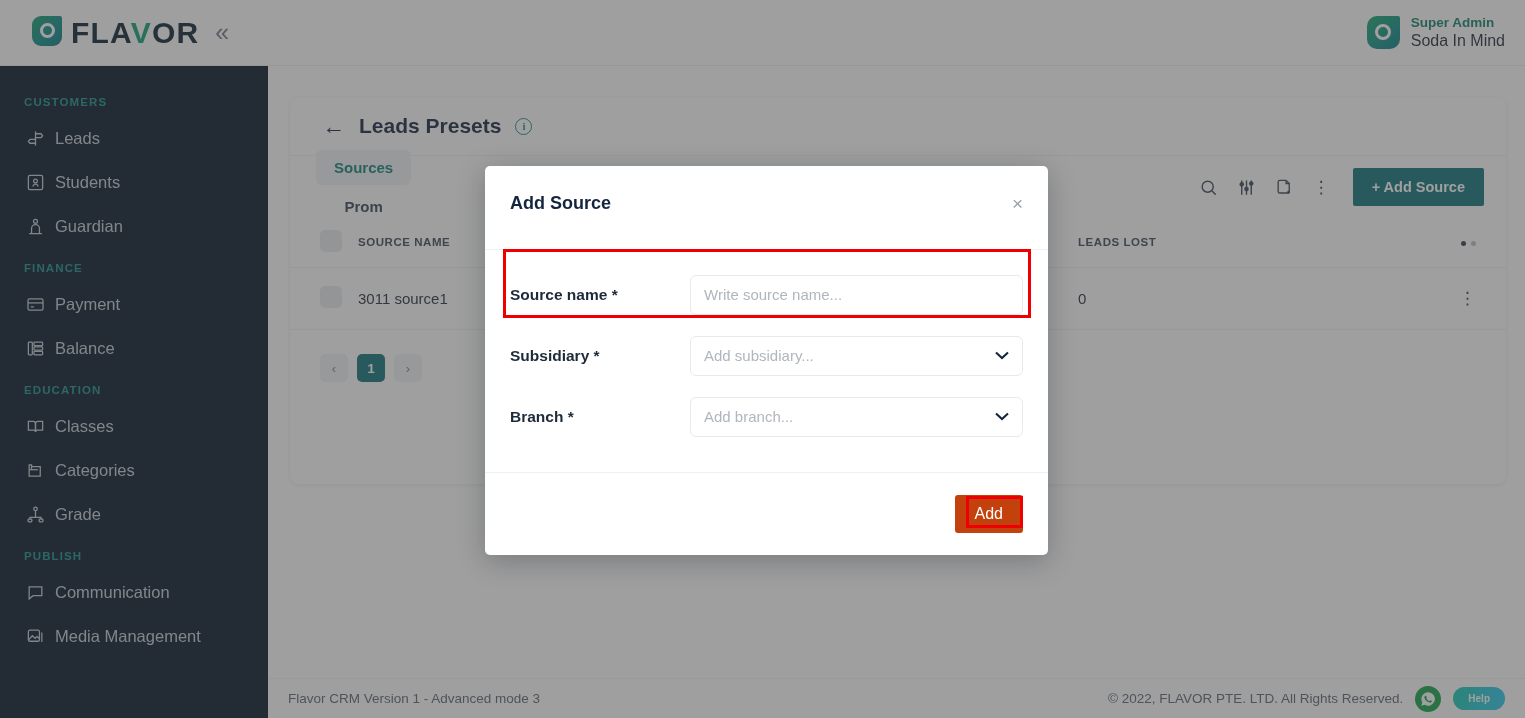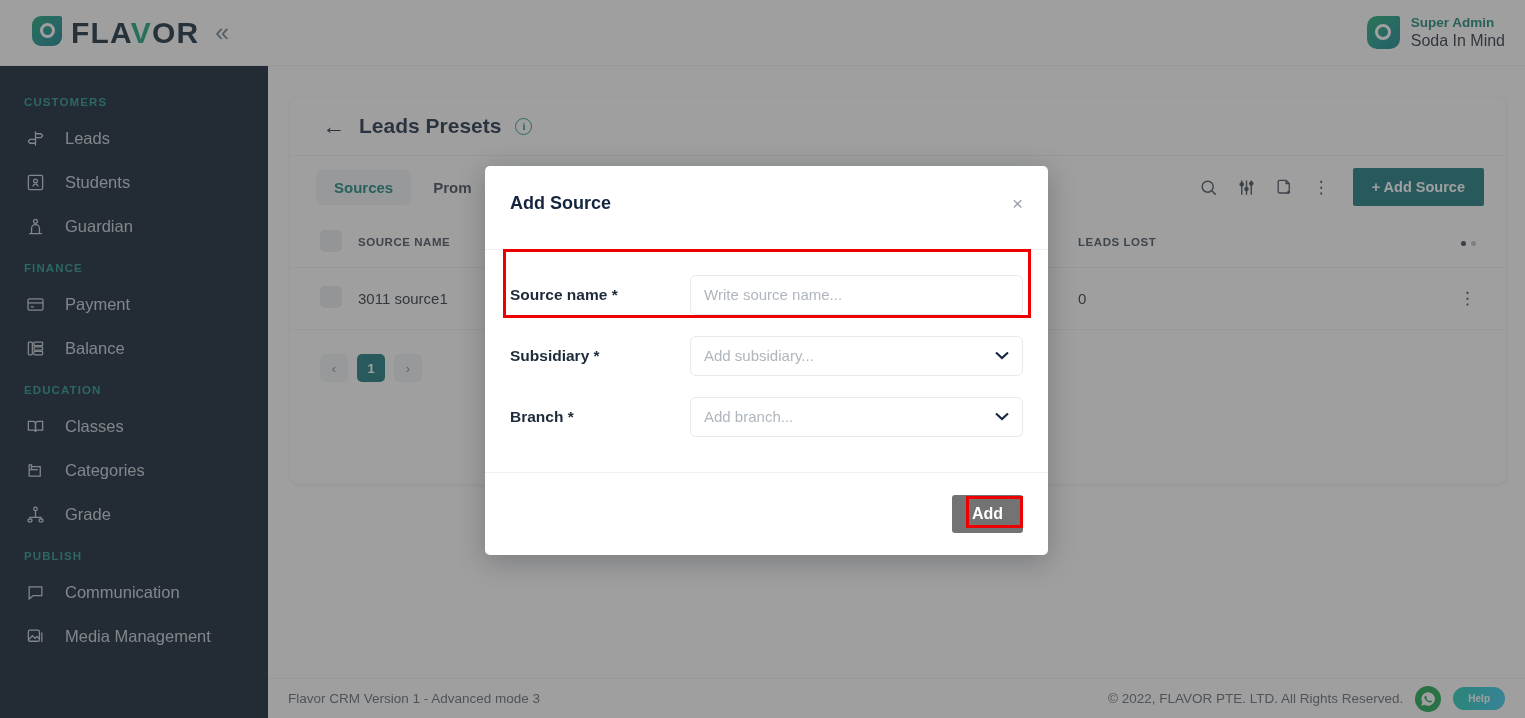--- a/index.html
+++ b/index.html
@@ -64,21 +64,21 @@
     position: absolute; left: 0; top: 66px; width: 268px; height: 670px;
     background: #06182a;
     padding-top: 16px;
     overflow: hidden;
   }
   .nav-group-label {
     color: #1a8f8a; font-size: 11.5px; font-weight: 700;
     letter-spacing: 1.1px; padding: 14px 0 8px 24px;
   }
   .nav-item {
-    display: flex; align-items: center; gap: 19px;
+    display: flex; align-items: center; gap: 9px;
     height: 44px; padding-left: 24px; cursor: pointer;
   }
   .nav-item .ico { width: 22px; height: 22px; display:flex; align-items:center; justify-content:center; color:#c3ccd4; }
   .nav-item .lbl { color: #c3ccd4; font-size: 16.5px; }
 
   
   .content {
     position: absolute; left: 268px; top: 66px;
     width: 1257px; height: 652px;
     background: #ffffff;
@@ -97,21 +97,21 @@
   .back-arrow { font-size: 23px; color: #12233c; cursor: pointer; line-height: 1; }
   .card-title { font-size: 21px; font-weight: 700; color: #15263e; }
   .info-icon {
     width: 17px; height: 17px; border-radius: 50%;
     border: 1.6px solid #1a8f8a; color:#1a8f8a;
     font-size: 11px; font-weight: 700; display: flex;
     align-items: center; justify-content: center; font-family: "Liberation Serif", serif;
   }
 
   .toolbar { height: 62px; display: flex; align-items: center; padding: 0 22px 0 26px; }
-  .tabs { display: flex; align-items: center; gap: 4px; }
+  .tabs { display: flex; align-items: center; gap: 4px; flex-direction: column; }
   .tab {
     padding: 9px 18px; font-size: 15px; font-weight: 700;
     color: #3b4756; border-radius: 6px; cursor: pointer; white-space: nowrap;
   }
   .tab.active { color: #11827c; background: #eef2f4; }
   .toolbar-right { margin-left: auto; display: flex; align-items: center; gap: 19px; }
   .tool-ico { color: #3c4857; cursor: pointer; display:flex; align-items:center; }
   .btn-add-source {
     background: #11757b; color: #fff; font-size: 14.5px; font-weight: 700;
     padding: 11px 19px; border-radius: 2px; border: none; cursor: pointer;
@@ -196,21 +196,21 @@
   .form-control.select { cursor: pointer; }
   .form-control .caret {
     margin-left: auto; color: #14263e; font-size: 13px; font-weight: 700;
   }
   .modal-foot {
     position: absolute; left: 0; right: 0; bottom: 0; height: 83px;
     border-top: 1px solid #eef1f4; display: flex; align-items: center;
     justify-content: flex-end; padding-right: 25px;
   }
   .btn-add {
-    background: #737373; color: #ffffff; font-size: 16px; font-weight: 700;
+    background: #c2410c; color: #ffffff; font-size: 16px; font-weight: 400;
     padding: 10px 20px; border: none; border-radius: 3px; cursor: pointer;
   }
   
   .hl-box {
     position: absolute; border: 3px solid #ee0000; pointer-events: none; z-index: 120;
   }
   .hl-field { left: 503px; top: 249px; width: 528px; height: 69px; }
   .hl-add   { left: 966px; top: 496px; width: 57px; height: 32px; }
 </style>
 </head>

